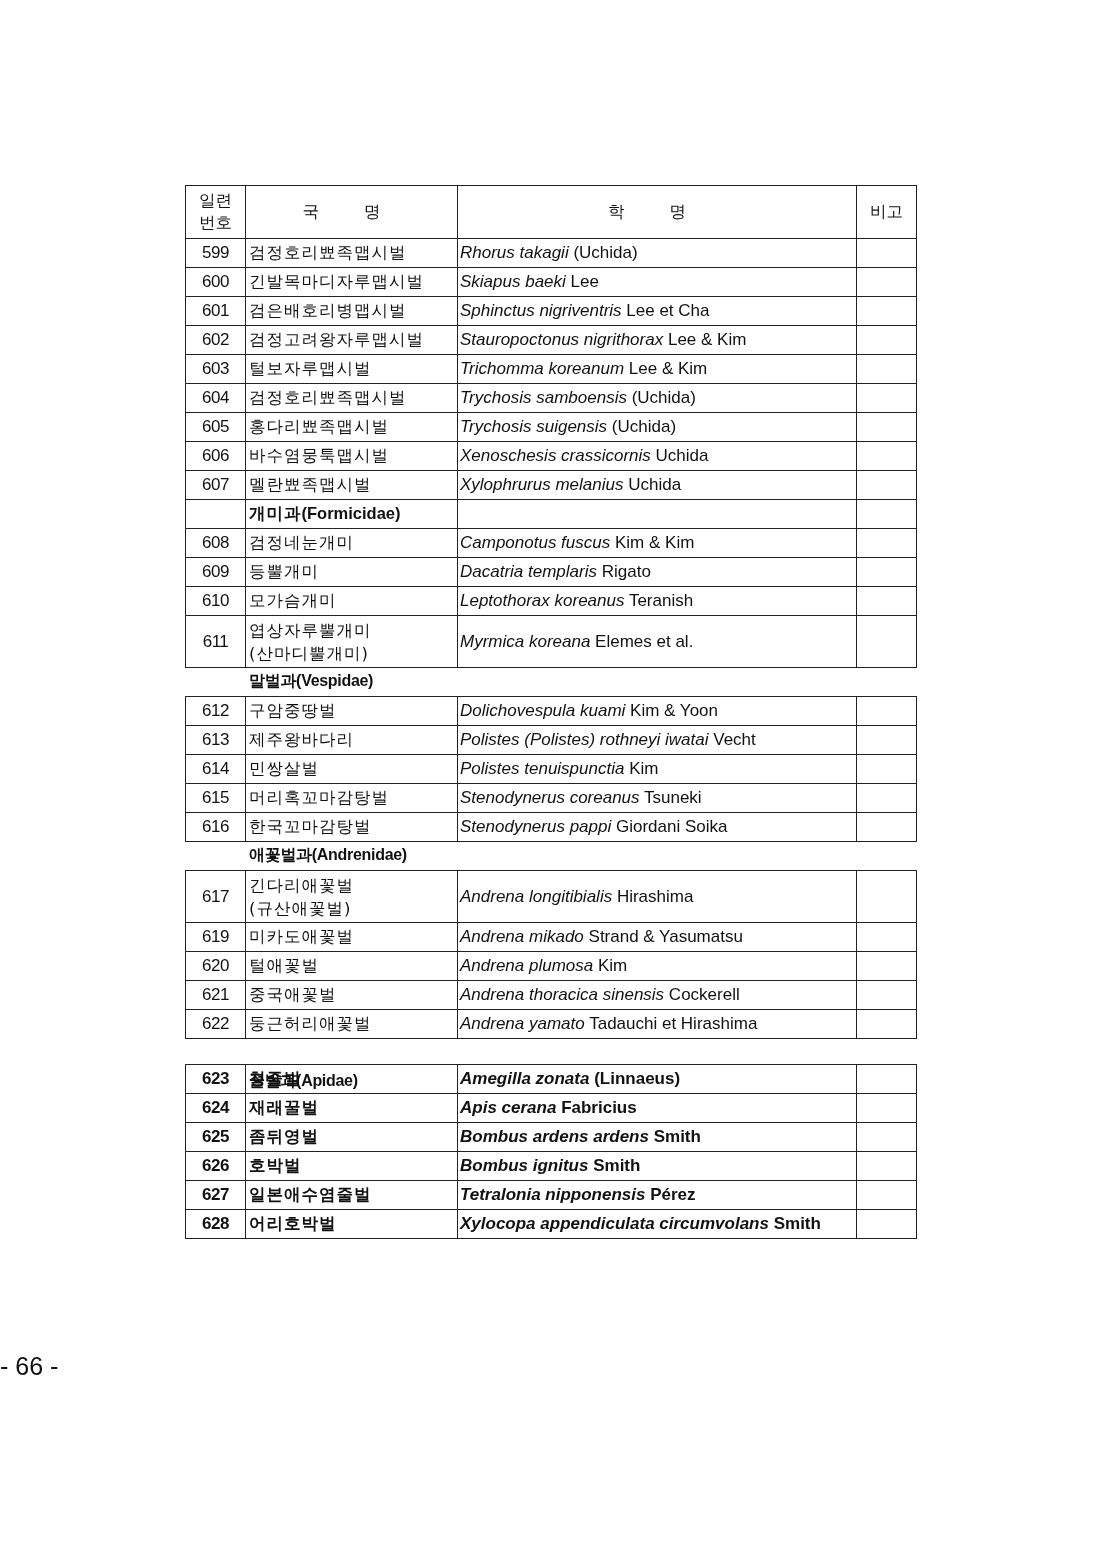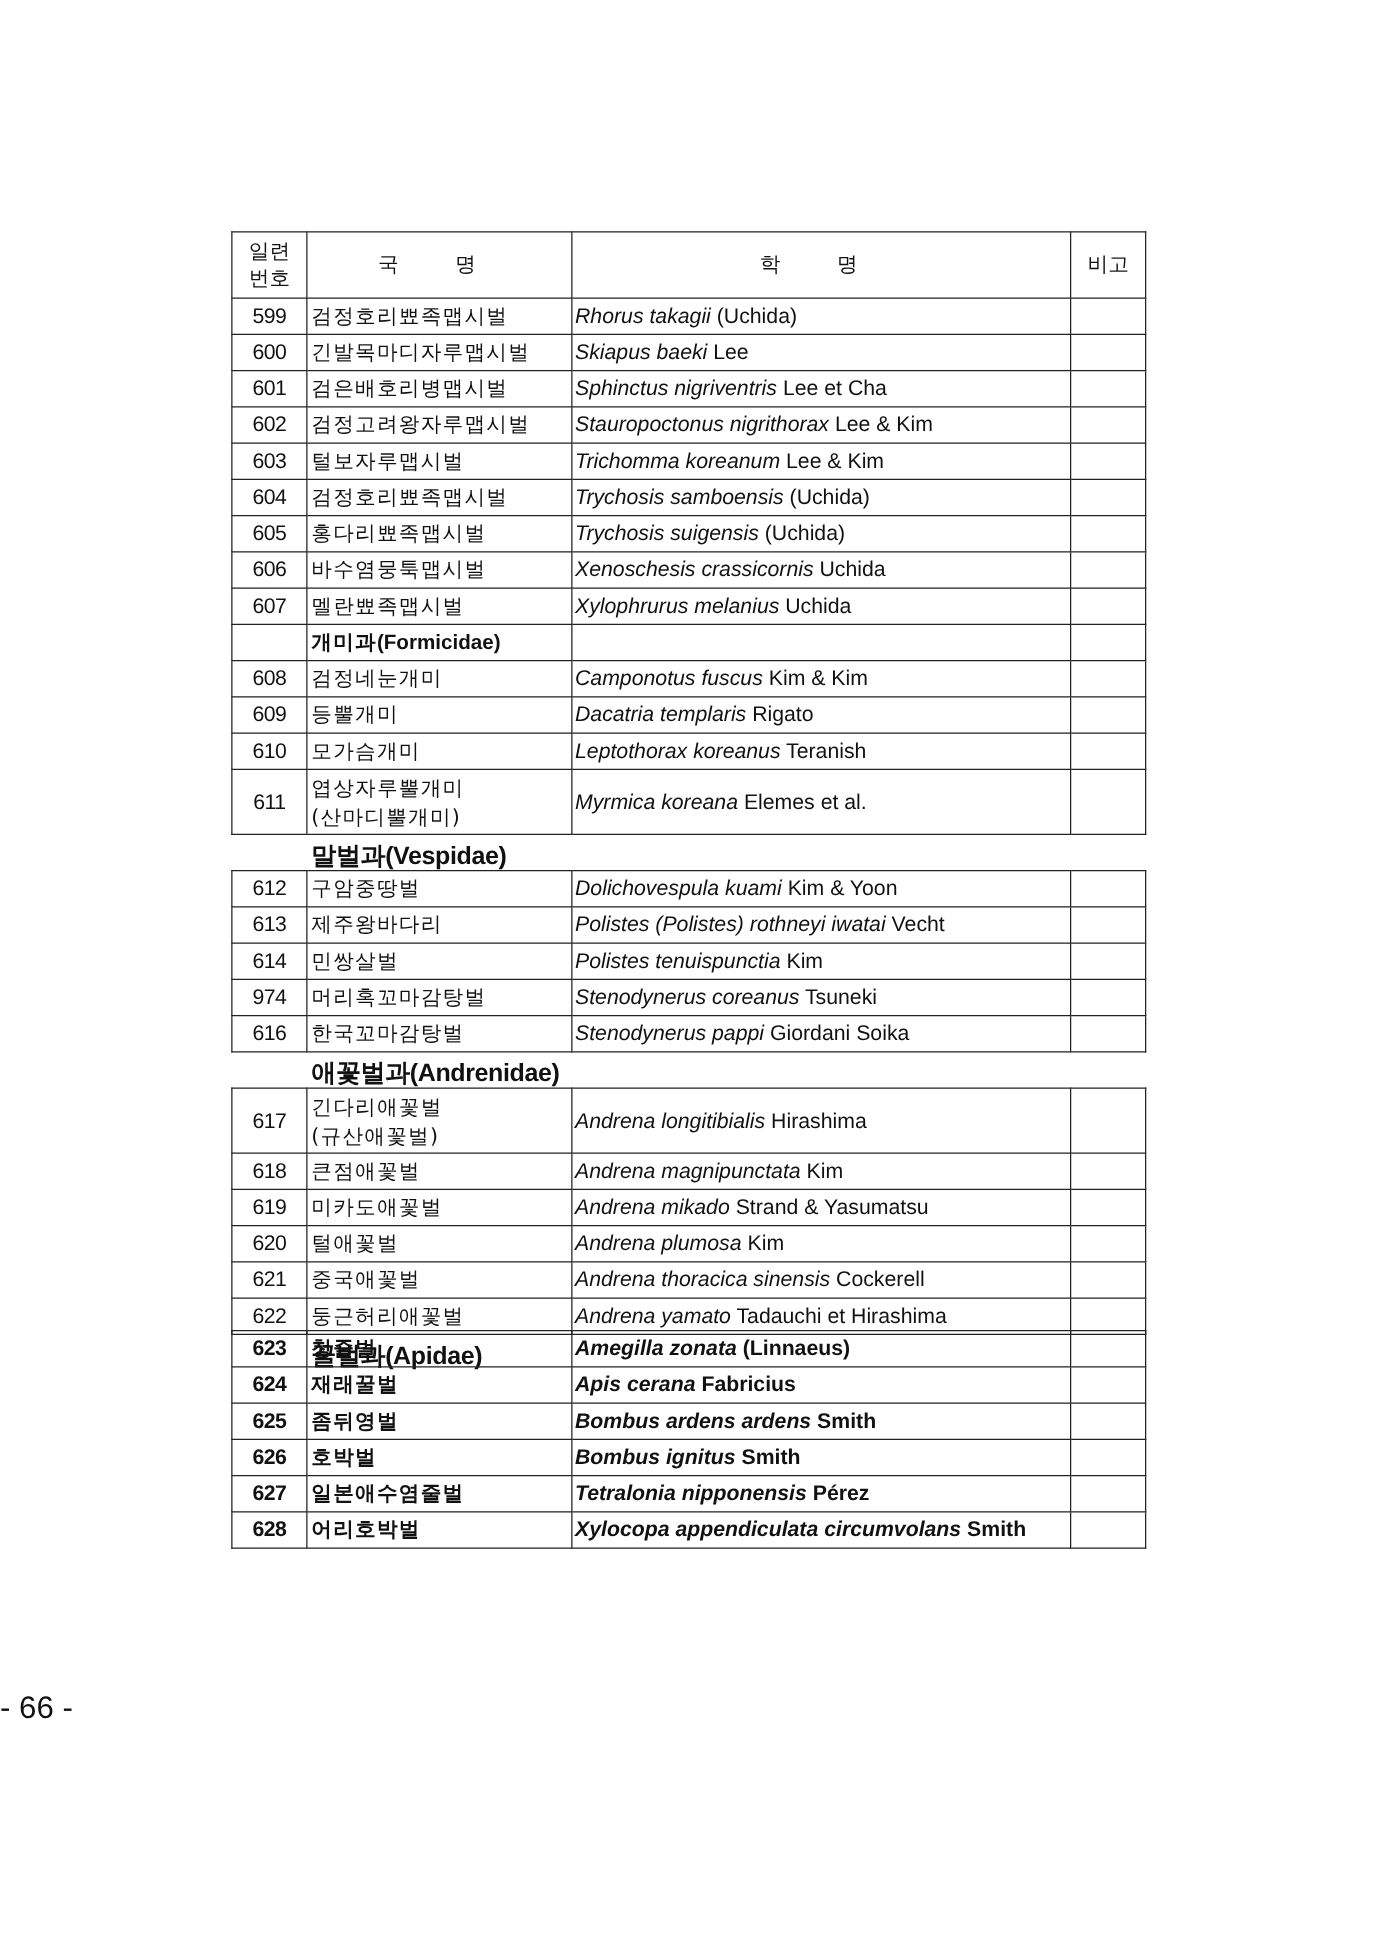--- a/index.html
+++ b/index.html
@@ -12,21 +12,21 @@
   td.kr { padding-left: 3px; letter-spacing: 1px; }
   td.sci { padding-left: 2px; font-family: "Liberation Sans", sans-serif; font-size: 17px; }
   td.sci i { font-style: italic; }
   td.note { }
   tr.r1 td { height: 28px; }
   tr.r2 td { height: 51px; }
   tr.hdr td { height: 52px; text-align: center; }
   .hdr-no { line-height: 22px; font-size: 16.5px; }
   .hdr-spaced { letter-spacing: 20px; }
   .kr2 { line-height: 23px; white-space: normal; }
-  .family { position: absolute; left: 249px; font-weight: bold; font-size: 20px; font-family: "DejaVu Sans", sans-serif; letter-spacing: -0.3px; }
+  .family { position: absolute; left: 249px; font-weight: bold; font-size: 16px; font-family: "DejaVu Sans", sans-serif; letter-spacing: -0.3px; }
   .family .lat { font-family: "Liberation Sans", sans-serif; font-weight: bold; }
   .fam-in-row { font-weight: bold; }
   .pageno { position: absolute; top: 1352px; left: 0; width: 1100px; text-align: left; font-family: "Liberation Sans", sans-serif; font-size: 25px; }
 </style>
 </head>
 <body>
 
 <div class="page">
 
   <table style="top:185px;">
@@ -163,21 +163,21 @@
       <td class="sci"><i>Polistes</i> <span style="font-style:italic;text-align:center;">(Polistes)</span> <i>rothneyi iwatai</i> <span>Vecht</span></td>
       <td class="note"></td>
     </tr>
     <tr class="r1">
       <td class="no">614</td>
       <td class="kr">민쌍살벌</td>
       <td class="sci"><i>Polistes tenuispunctia</i> <span>Kim</span></td>
       <td class="note"></td>
     </tr>
     <tr class="r1">
-      <td class="no">974</td>
+      <td class="no">615</td>
       <td class="kr">머리혹꼬마감탕벌</td>
       <td class="sci"><i>Stenodynerus coreanus</i> <span>Tsuneki</span></td>
       <td class="note"></td>
     </tr>
     <tr class="r1">
       <td class="no">616</td>
       <td class="kr">한국꼬마감탕벌</td>
       <td class="sci"><i>Stenodynerus pappi</i> <span>Giordani Soika</span></td>
       <td class="note"></td>
     </tr>
@@ -199,26 +199,20 @@
         <tr class="r2">
       <td class="no">617</td>
       <td class="kr">
         <div class="kr2">긴다리애꽃벌</div>
         <div class="kr2">(규산애꽃벌)</div>
       </td>
       <td class="sci"><i>Andrena longitibialis</i> <span>Hirashima</span></td>
       <td class="note"></td>
     </tr>
     <tr class="r1">
-      <td class="no">618</td>
-      <td class="kr">큰점애꽃벌</td>
-      <td class="sci"><i>Andrena magnipunctata</i> <span>Kim</span></td>
-      <td class="note"></td>
-    </tr>
-    <tr class="r1">
       <td class="no">619</td>
       <td class="kr">미카도애꽃벌</td>
       <td class="sci"><i>Andrena mikado</i> <span>Strand &amp; Yasumatsu</span></td>
       <td class="note"></td>
     </tr>
     <tr class="r1">
       <td class="no">620</td>
       <td class="kr">털애꽃벌</td>
       <td class="sci"><i>Andrena plumosa</i> <span>Kim</span></td>
       <td class="note"></td>

